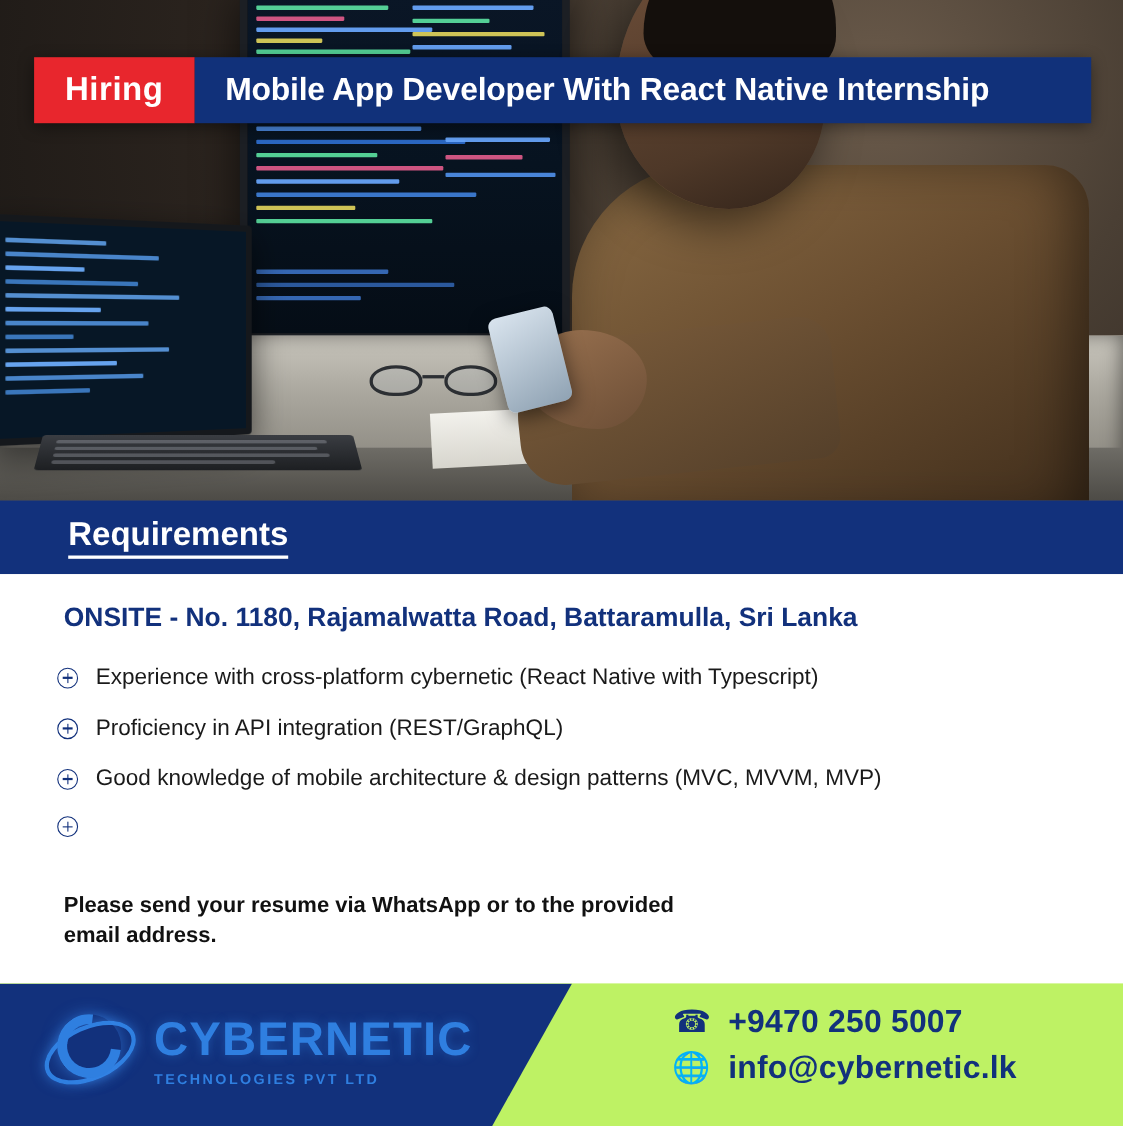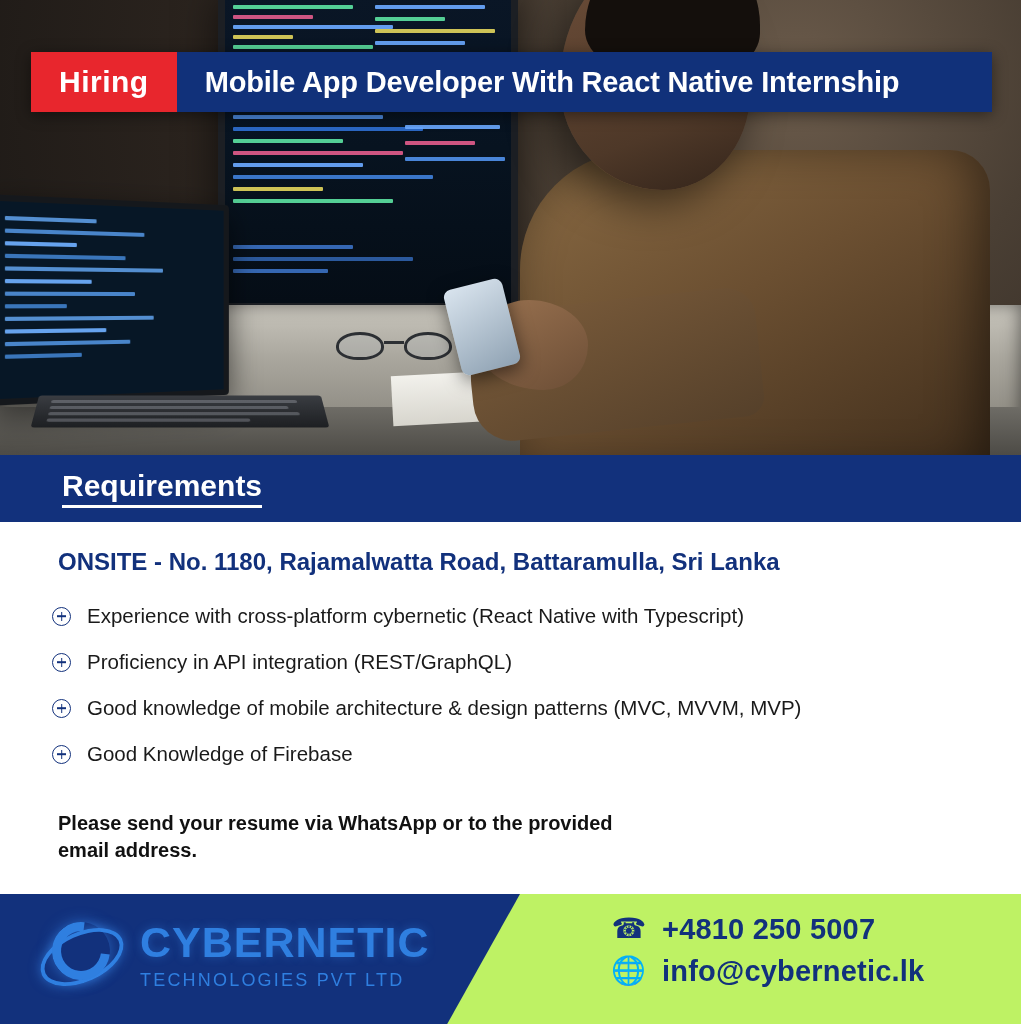--- a/index.html
+++ b/index.html
@@ -355,22 +355,22 @@
   .logo-text .brand {
     color: #2f7fe0;
     font-size: 43px;
     font-weight: bold;
     letter-spacing: 1px;
     line-height: 1;
     text-shadow: 0 0 10px rgba(47,127,224,0.45);
   }
   .logo-text .sub {
     color: #2f7fe0;
-    font-size: 18px;
-    font-weight: normal;
+    font-size: 13px;
+    font-weight: bold;
     letter-spacing: 2.2px;
     margin-top: 6px;
   }
   .contact {
     position: absolute;
     left: 612px; top: 18px;
   }
   .contact-row {
     display: flex;
     align-items: center;
@@ -496,21 +496,20 @@
       <li>
         <span class="plus"></span>
         <span>Proficiency in API integration (REST/GraphQL)</span>
       </li>
       <li>
         <span class="plus"></span>
         <span>Good knowledge of mobile architecture &amp; design patterns (MVC, MVVM, MVP)</span>
       </li>
       <li>
         <span class="plus"></span>
-        <span>Good Knowledge of Firebase</span>
       </li>
     </ul>
 
     <div class="resume-note">Please send your resume via WhatsApp or to the provided email address.</div>
 
   </div>
 
   <div class="footer">
     <div class="blue-block"></div>
 
@@ -521,21 +520,21 @@
       </div>
       <div class="logo-text">
         <div class="brand">CYBERNETIC</div>
         <div class="sub">TECHNOLOGIES PVT LTD</div>
       </div>
     </div>
 
     <div class="contact">
       <div class="contact-row">
         <span class="ic">☎</span>
-        <span class="txt">+4810 250 5007</span>
+        <span class="txt">+9470 250 5007</span>
       </div>
       <div class="contact-row">
         <span class="ic">🌐</span>
         <span class="txt">info@cybernetic.lk</span>
       </div>
     </div>
   </div>
 
 </div>
 

